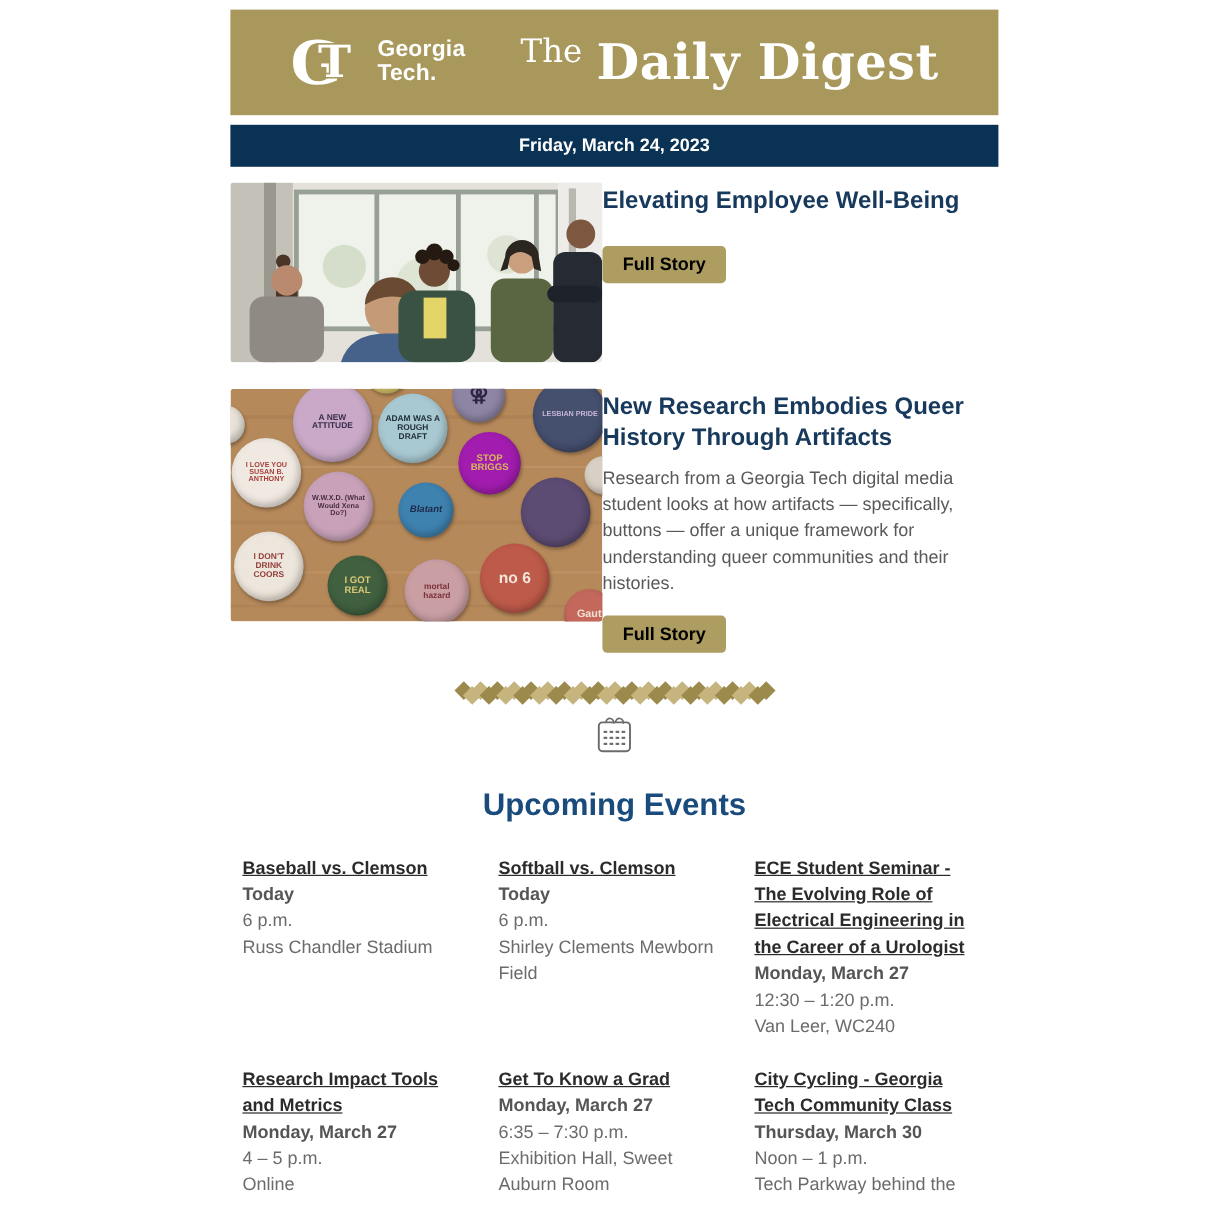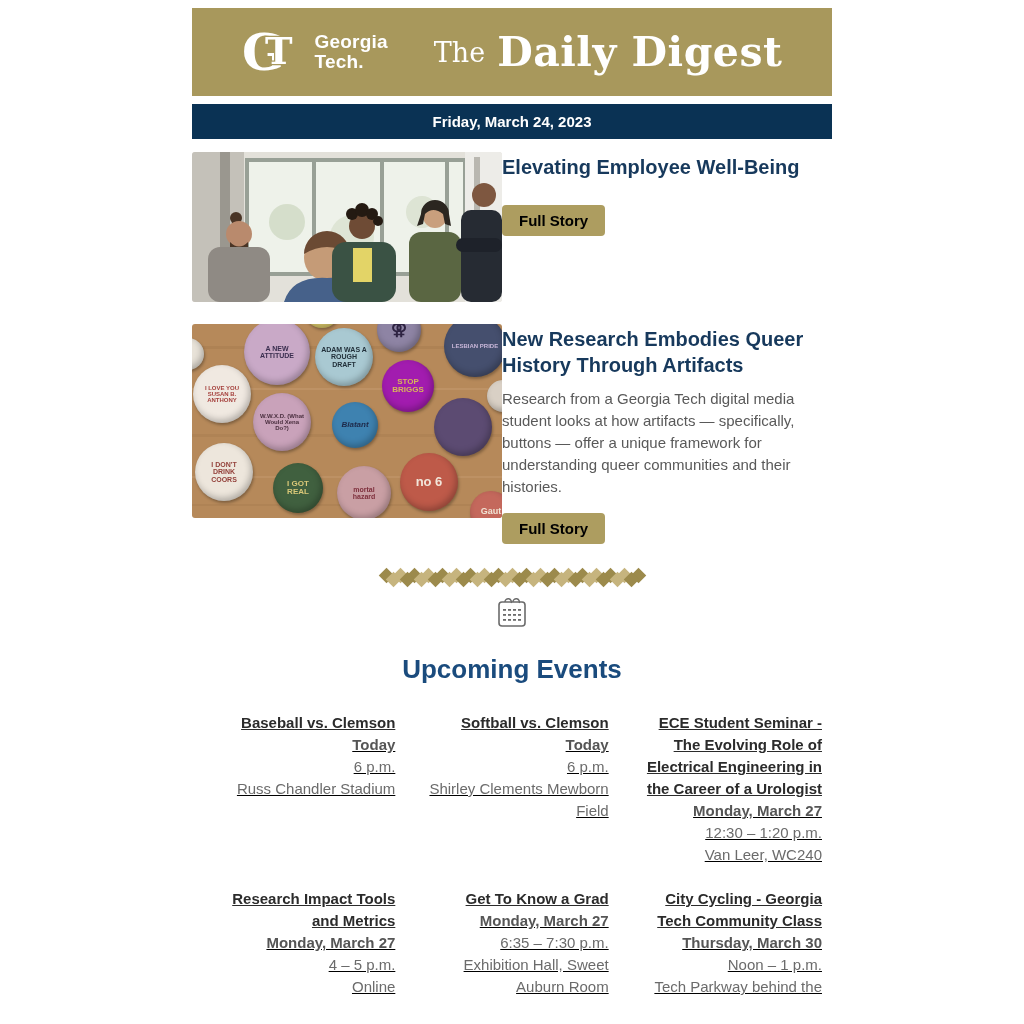--- a/index.html
+++ b/index.html
@@ -8,21 +8,21 @@
   .content { width:640px; margin:0 auto; padding-top:8px; }
 
   
   .masthead { background:#A8985C; height:88px; display:flex; align-items:center;
               justify-content:center; gap:46px; }
   .brand { display:flex; align-items:center; gap:9px; }
   .gt-mark { display:block; }
   .brand-text { color:#fff; font-weight:bold; font-size:19px; line-height:20px;
                 letter-spacing:.2px; }
   .masthead-title { color:#fff; font-family:"DejaVu Serif", serif; display:flex;
-                    align-items:center; gap:12px; }
+                    align-items:flex-start; gap:12px; }
   .masthead-title .the { font-size:27px; font-weight:normal; }
   .masthead-title .main { font-size:41px; font-weight:bold; letter-spacing:.5px; }
 
   
   .date-bar { background:#0A3254; color:#fff; height:35px; margin-top:8px;
               display:flex; align-items:center; justify-content:center;
               font-size:15px; font-weight:bold; }
 
   
   article.story { display:flex; margin-top:13px; }
@@ -49,21 +49,21 @@
   .divider { margin:26px auto 0; width:312px; }
   .div-row { display:flex; justify-content:center; gap:3px; }
   .div-row.second { margin-top:-7px; }
   .diamond { width:11px; height:11px; transform:rotate(45deg); flex:0 0 11px; }
 
   .cal-wrap { margin:9px auto 0; width:36px; }
   .events-heading { text-align:center; color:#1A4B7D; font-size:26px; font-weight:bold;
                     margin-top:20px; }
   .events-grid { display:grid; grid-template-columns:repeat(3,1fr); column-gap:0;
                  row-gap:22px; margin-top:27px; }
-  .event { text-align:right; font-size:15px; line-height:22px; padding:0 10px;text-decoration:underline; }
+  .event { text-align:left; font-size:15px; line-height:22px; padding:0 10px; }
   .event .ev-title { color:#2B2B2B; font-weight:bold; text-decoration:underline;
                      cursor:pointer; display:inline-block; }
   .event .ev-date { color:#555555; font-weight:bold; }
   .event .ev-time, .event .ev-loc { color:#6B6B6B; }
 </style>
 </head>
 <body>
 
 <div class="content">
 

